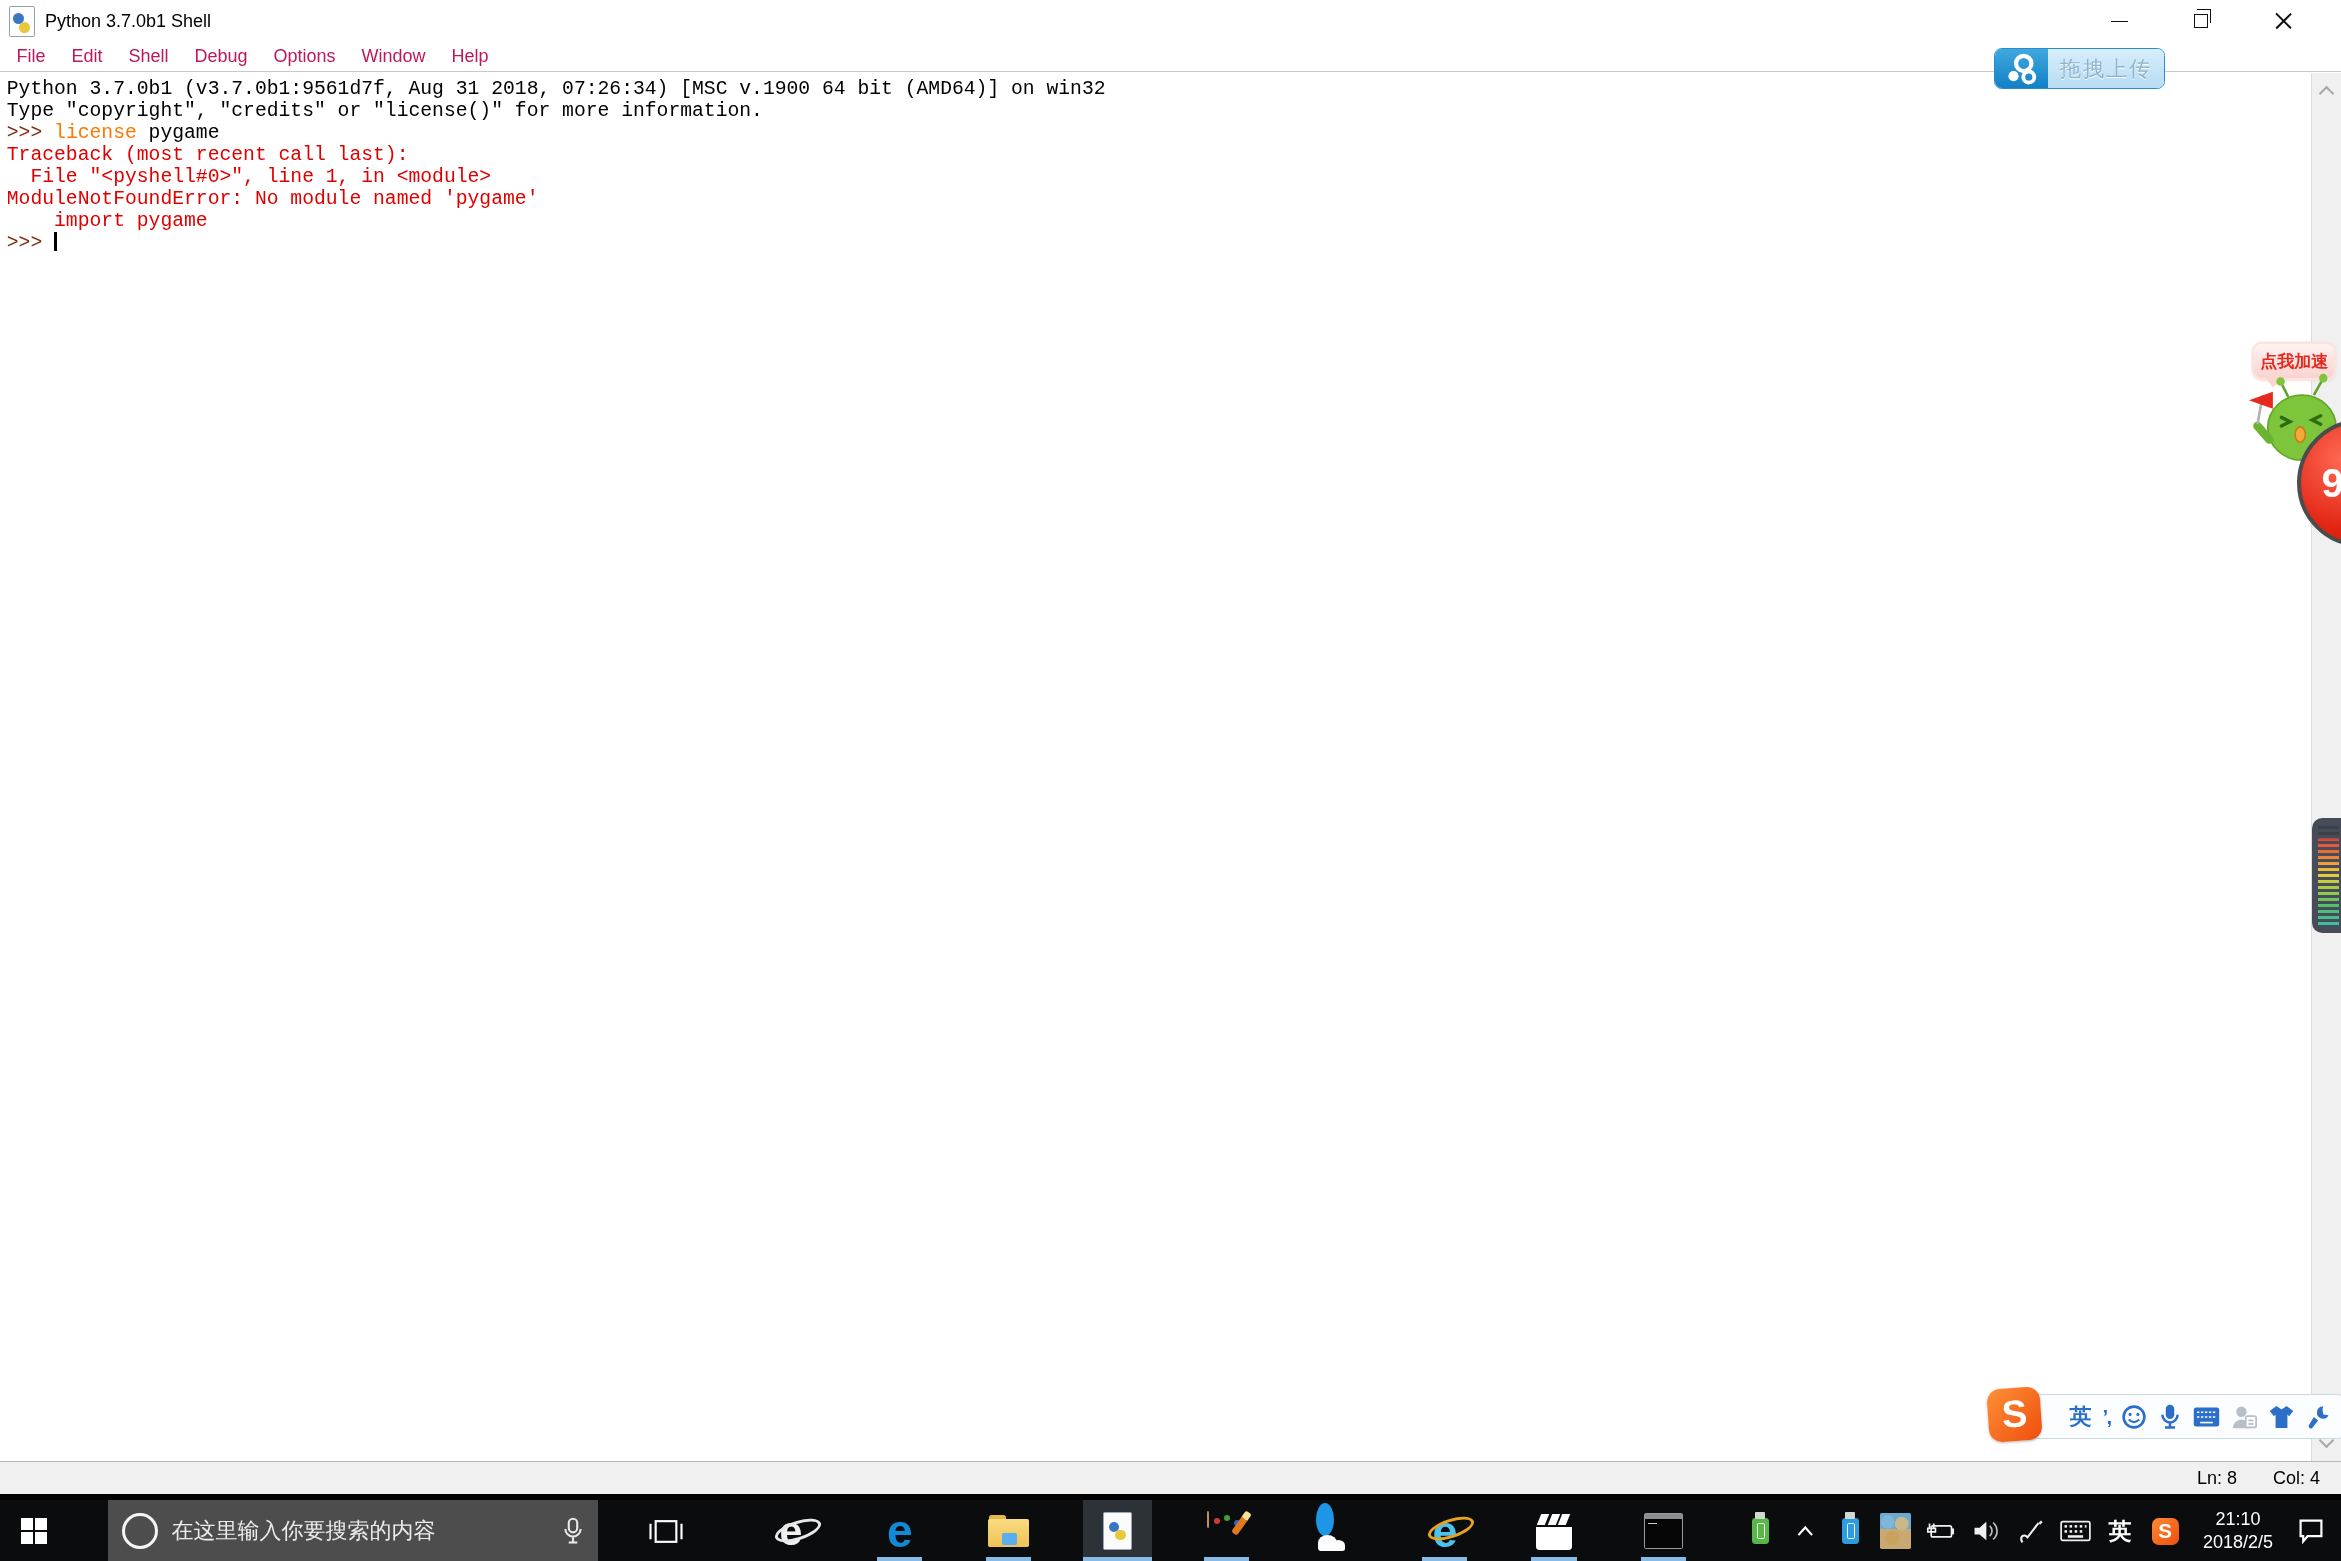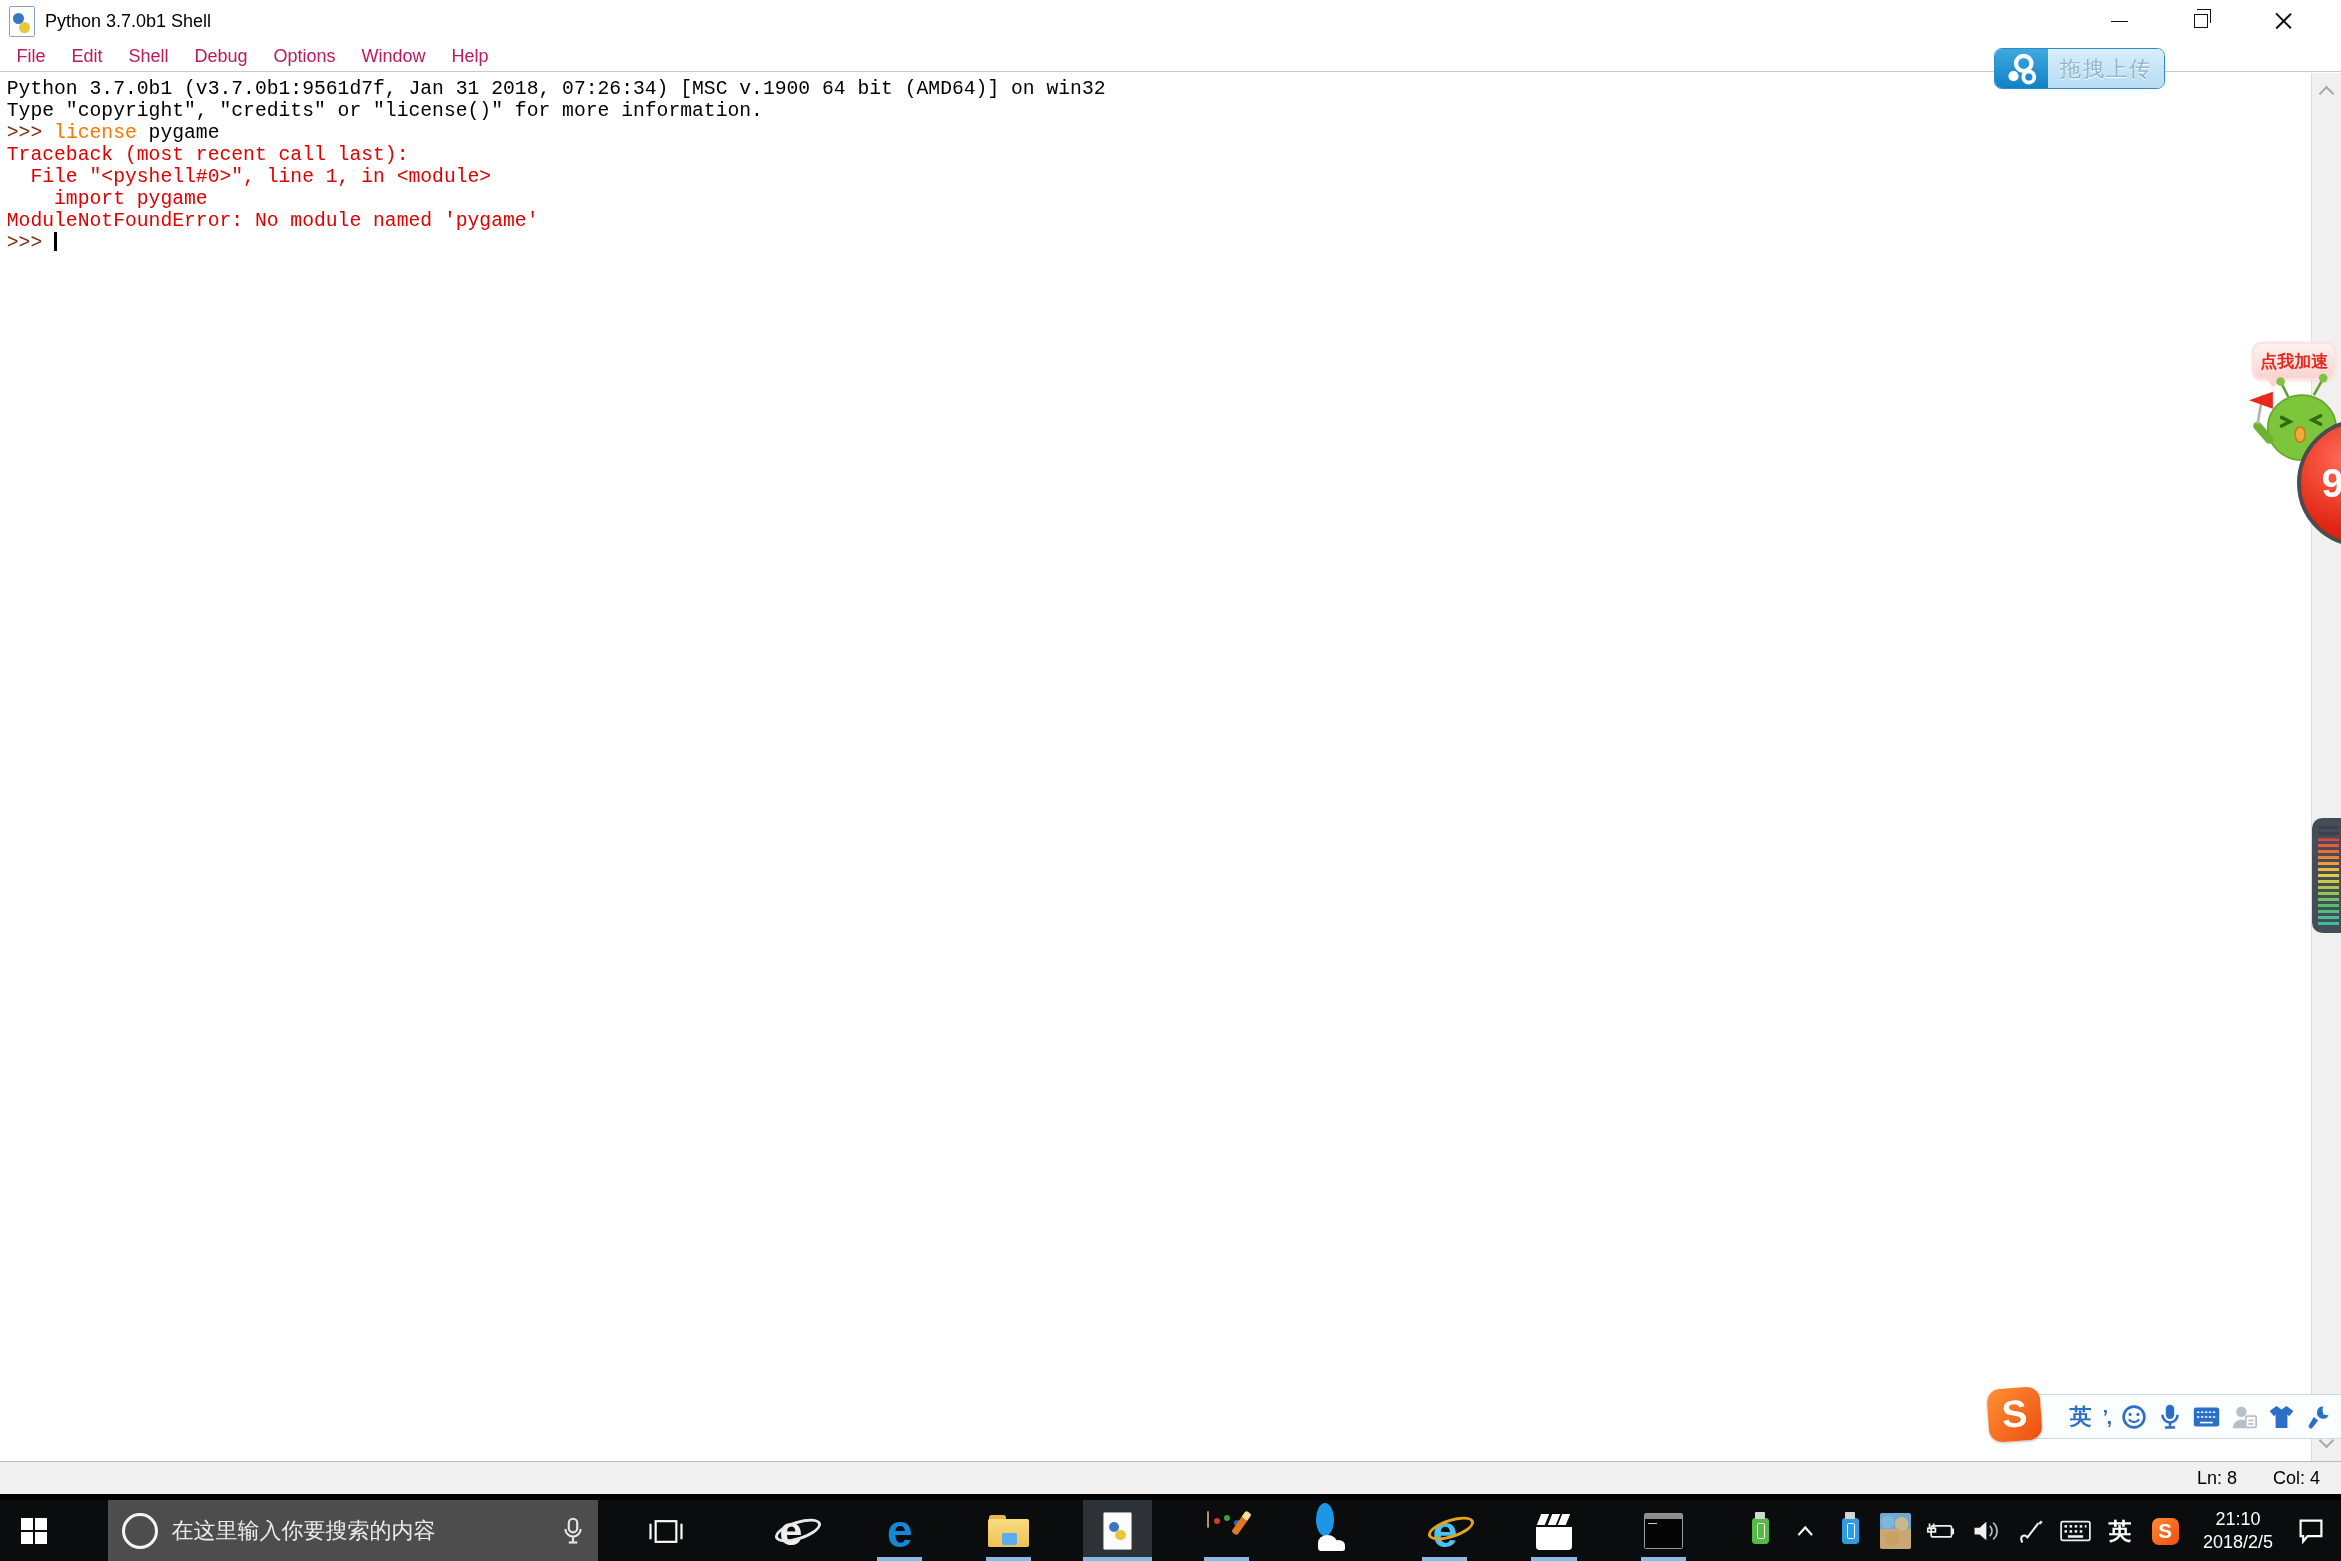--- a/index.html
+++ b/index.html
@@ -204,27 +204,27 @@
     <div class="menu-item">File</div>
     <div class="menu-item">Edit</div>
     <div class="menu-item">Shell</div>
     <div class="menu-item">Debug</div>
     <div class="menu-item">Options</div>
     <div class="menu-item">Window</div>
     <div class="menu-item">Help</div>
   </div>
 
   <div class="shell">
-    <div class="shell-line"><span class="t-normal">Python 3.7.0b1 (v3.7.0b1:9561d7f, Jan 31 2018, 07:26:34) [MSC v.1900 64 bit (AMD64)] on win32</span></div>
+    <div class="shell-line"><span class="t-normal">Python 3.7.0b1 (v3.7.0b1:9561d7f, Aug 31 2018, 07:26:34) [MSC v.1900 64 bit (AMD64)] on win32</span></div>
     <div class="shell-line"><span class="t-normal">Type "copyright", "credits" or "license()" for more information.</span></div>
     <div class="shell-line"><span class="t-prompt">&gt;&gt;&gt; </span><span class="t-keyword">license</span><span class="t-normal"> pygame</span></div>
     <div class="shell-line"><span class="t-error">Traceback (most recent call last):</span></div>
     <div class="shell-line"><span class="t-error">  File "&lt;pyshell#0&gt;", line 1, in &lt;module&gt;</span></div>
+    <div class="shell-line"><span class="t-error">ModuleNotFoundError: No module named 'pygame'</span></div>
     <div class="shell-line"><span class="t-error">    import pygame</span></div>
-    <div class="shell-line"><span class="t-error">ModuleNotFoundError: No module named 'pygame'</span></div>
     <div class="shell-line"><span class="t-prompt">&gt;&gt;&gt; </span><span class="caret"></span></div>
   </div>
 
   <div class="sbar">
     <div class="sb-arrow sb-up"></div>
     <div class="sb-arrow sb-dn"></div>
   </div>
 
   <div class="statusbar">
     <span>Ln: 8</span>

